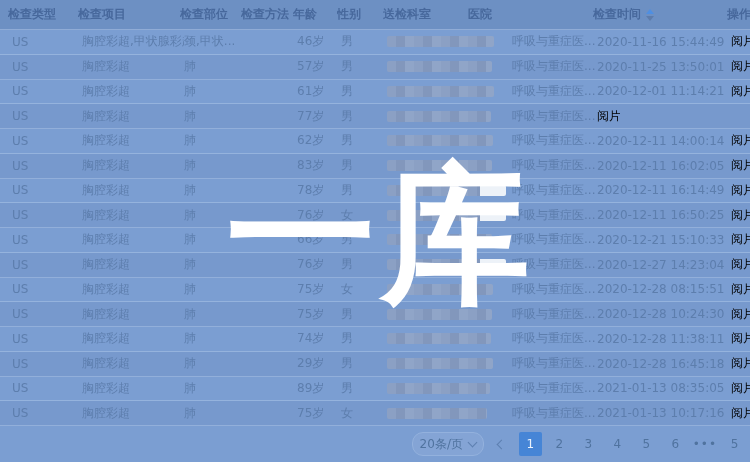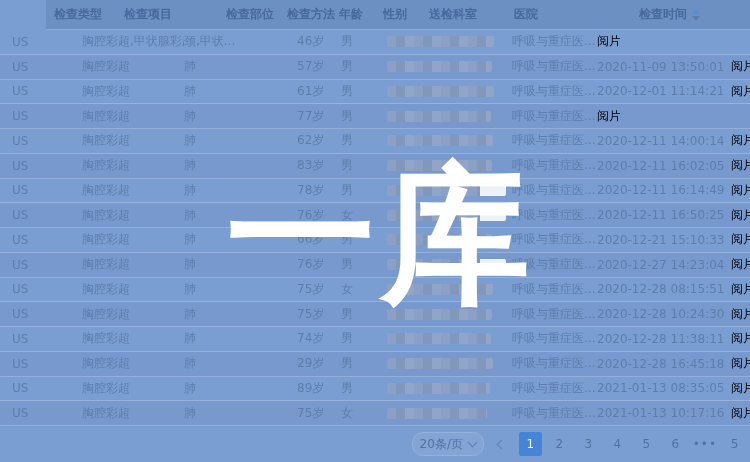--- a/index.html
+++ b/index.html
@@ -7,21 +7,20 @@
     position:relative;width:750px;height:462px;overflow:hidden;
     background:#7b9ed2;
     font-family:"DejaVu Sans","Liberation Sans",sans-serif;
   }
   
   .thead{
     display:flex;align-items:center;height:30px;box-sizing:border-box;
     padding-left:8px;background:#6d90c3;color:#47689c;
     font-size:12px;font-weight:700;
     border-bottom:1px solid rgba(210,225,248,0.35);
-    margin-left:46px;
   }
   .tbody{height:396px;overflow:hidden;}
   .trow{
     display:flex;align-items:center;height:24.75px;box-sizing:border-box;
     padding-left:12px;font-size:12px;color:#5d7ead;
     border-bottom:1px solid rgba(210,228,250,0.30);
   }
   .trow:nth-child(even){background:rgba(18,40,92,0.035);}
   .cell{flex:0 0 auto;box-sizing:border-box;overflow:hidden;white-space:nowrap;padding-right:6px;display:flex;align-items:center;}
   .c0{width:70px}.c1{width:102px}.c2{width:61px}.c3{width:52px}.c4{width:44px}
@@ -127,20 +126,23 @@
         </div>
         <div class="cell c5">
           <span>男</span>
         </div>
         <div class="cell c6">
           <div class="hbar" style="width: 107px;"></div>
         </div>
         <div class="cell c7">
           <span>呼吸与重症医...</span>
         </div>
+        <div class="cell c8">
+          <span>2020-11-16 15:44:49</span>
+        </div>
         <div class="cell c9">
           <span class="link">阅片</span>
         </div>
       </div>
       <div class="trow">
         <div class="cell c0">
           <span>US</span>
         </div>
         <div class="cell c1">
           <span>胸腔彩超</span>
@@ -157,21 +159,21 @@
         <div class="cell c5">
           <span>男</span>
         </div>
         <div class="cell c6">
           <div class="hbar" style="width: 105px;"></div>
         </div>
         <div class="cell c7">
           <span>呼吸与重症医...</span>
         </div>
         <div class="cell c8">
-          <span>2020-11-09 13:50:01</span>
+          <span>2020-11-25 13:50:01</span>
         </div>
         <div class="cell c9">
           <span class="link">阅片</span>
         </div>
       </div>
       <div class="trow">
         <div class="cell c0">
           <span>US</span>
         </div>
         <div class="cell c1">

